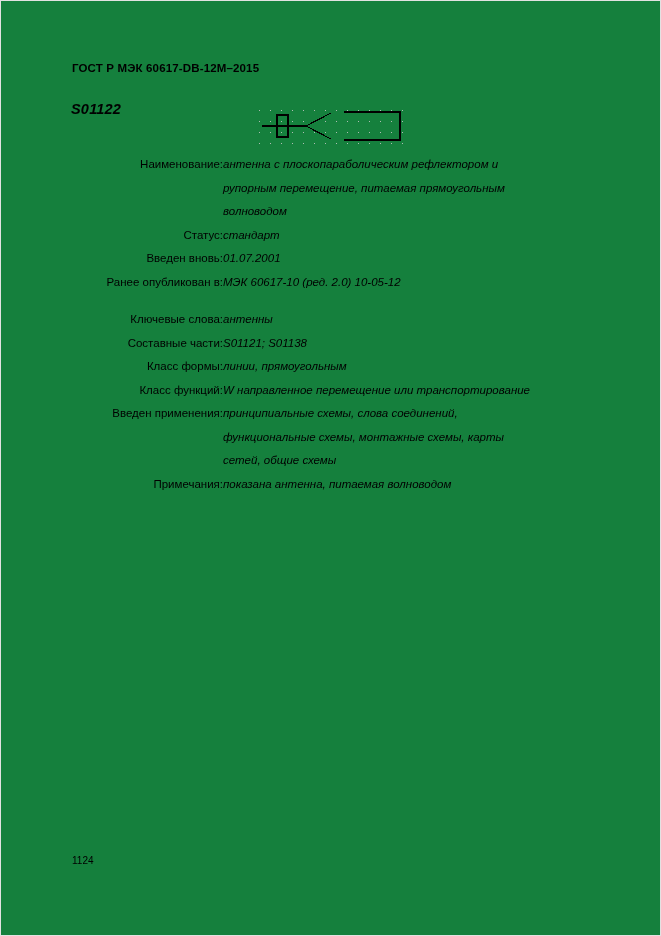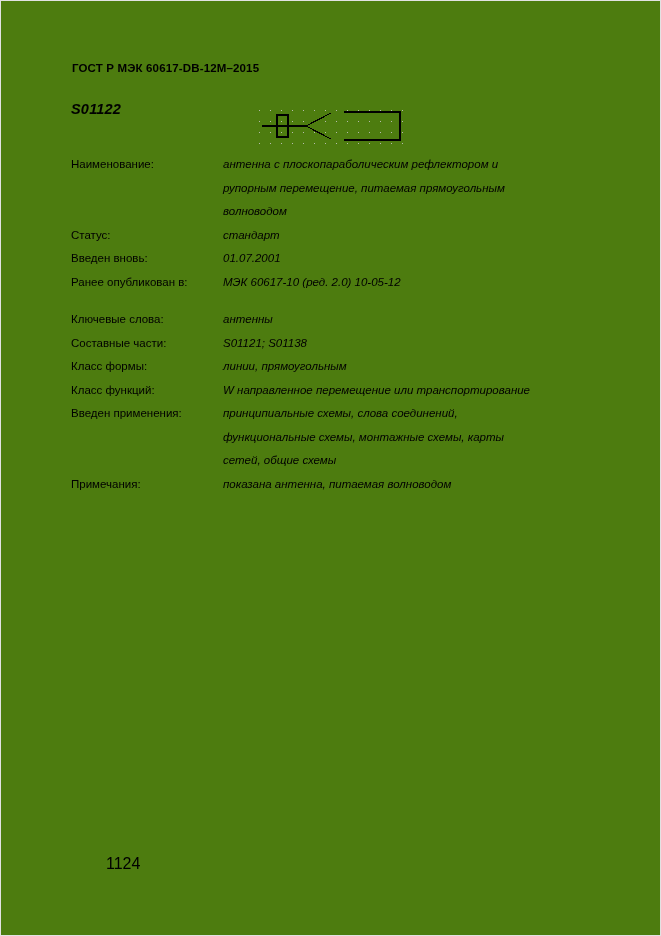--- a/index.html
+++ b/index.html
@@ -4,21 +4,21 @@
 <style>
   html, body {
     margin: 0;
     padding: 0;
     background: #ffffff;
   }
   .page {
     position: relative;
     width: 661px;
     height: 936px;
-    background: #4d7c0f;
+    background: #15803d;
     box-sizing: border-box;
     font-family: "Liberation Sans", sans-serif;
     color: #000000;
     overflow: hidden;
   }
   .page-border {
     position: absolute;
     left: 0;
     top: 0;
     width: 661px;
@@ -84,37 +84,37 @@
   .row {
     display: flex;
     align-items: flex-start;
     font-size: 11.5px;
     line-height: 23.5px;
   }
   .row .label {
     width: 152px;
     flex: 0 0 152px;
     white-space: nowrap;
+    text-align: right;
   }
   .row .value {
     flex: 1 1 auto;
     font-style: italic;
   }
   .value-lines div {
     line-height: 23.5px;
     white-space: nowrap;
   }
   .gap-sm { height: 14px; }
 
   .page-number {
     position: absolute;
     left: 72px;
     top: 855px;
-    font-size: 16px;
-    margin-left: 34px;
+    font-size: 10px;
   }
 </style>
 </head>
 <body>
 
 <div class="page">
   <div class="page-border"></div>
 
   <div class="doc-header">ГОСТ Р МЭК 60617-DB-12M–2015</div>
 

